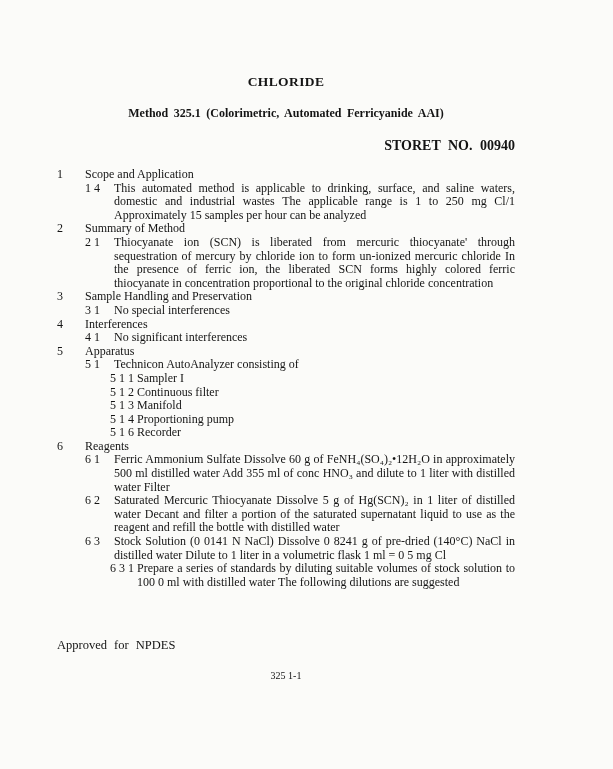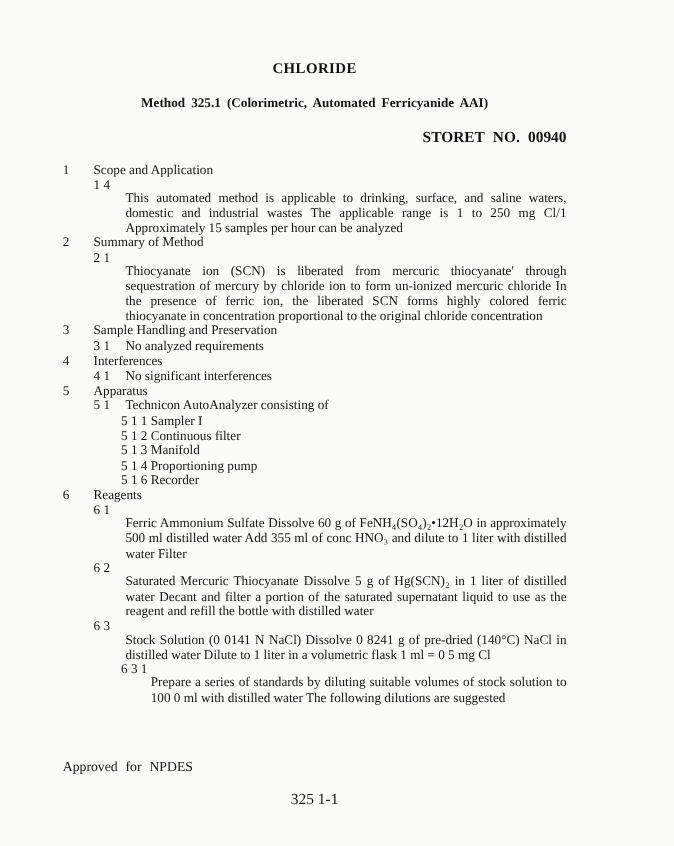--- a/index.html
+++ b/index.html
@@ -6,21 +6,21 @@
   html, body {
     background: #fbfbf9;
     font-family: "Liberation Serif", "DejaVu Serif", serif;
   }
   .page {
     position: relative;
     width: 613px;
     height: 769px;
     background: #fbfbf9;
     color: #141414;
-    padding-top: 54px;
+    padding-top: 74px;
     overflow: hidden;
   }
   .content {
     margin-left: 57px;
     width: 458px;
   }
   .doc-title {
     text-align: center;
     font-weight: bold;
     font-size: 13.5px;
@@ -51,31 +51,31 @@
   .sec-row { display: flex; }
   .sec-num { flex: none; width: 28px; }
   .sec-title { flex: 1; }
   .item { display: flex; }
   .item .num { flex: none; }
   .item .txt { flex: 1; }
   .lvl2 { padding-left: 28px; }
   .lvl2 .num { width: 29px; }
   .lvl3 { padding-left: 53px; }
   .lvl3 .num { width: 27px; }
-  .just .txt { text-align: justify; margin-top: 12px; }
+  .just .txt { text-align: justify; }
   .footer {
     font-size: 12.5px;
     line-height: 16px;
     word-spacing: 4px;
   }
   .footer-approved { margin-top: 48px; }
   .page-num {
     margin-top: 16px;
     text-align: center;
-    font-size: 14px;
+    font-size: 10px;
     line-height: 14px;
   }
 </style>
 </head>
 <body>
 
 <div class="page">
   <div class="content">
 
     <div class="doc-title">CHLORIDE</div>
@@ -100,21 +100,21 @@
         <div class="item lvl2 just">
           <span class="num">2 1</span>
           <span class="txt">Thiocyanate ion (SCN) is liberated from mercuric thiocyanate' through sequestration of mercury by chloride ion to form un-ionized mercuric chloride  In the presence of ferric ion, the liberated SCN forms highly colored ferric thiocyanate in concentration proportional to the original chloride concentration</span>
         </div>
         <div class="sec-row">
           <span class="sec-num">3</span>
           <span class="sec-title">Sample Handling and Preservation</span>
         </div>
         <div class="item lvl2">
           <span class="num">3 1</span>
-          <span class="txt">No analyzed requirements</span>
+          <span class="txt">No special interferences</span>
         </div>
         <div class="sec-row">
           <span class="sec-num">4</span>
           <span class="sec-title">Interferences</span>
         </div>
         <div class="item lvl2">
           <span class="num">4 1</span>
           <span class="txt">No significant interferences</span>
         </div>
         <div class="sec-row">

